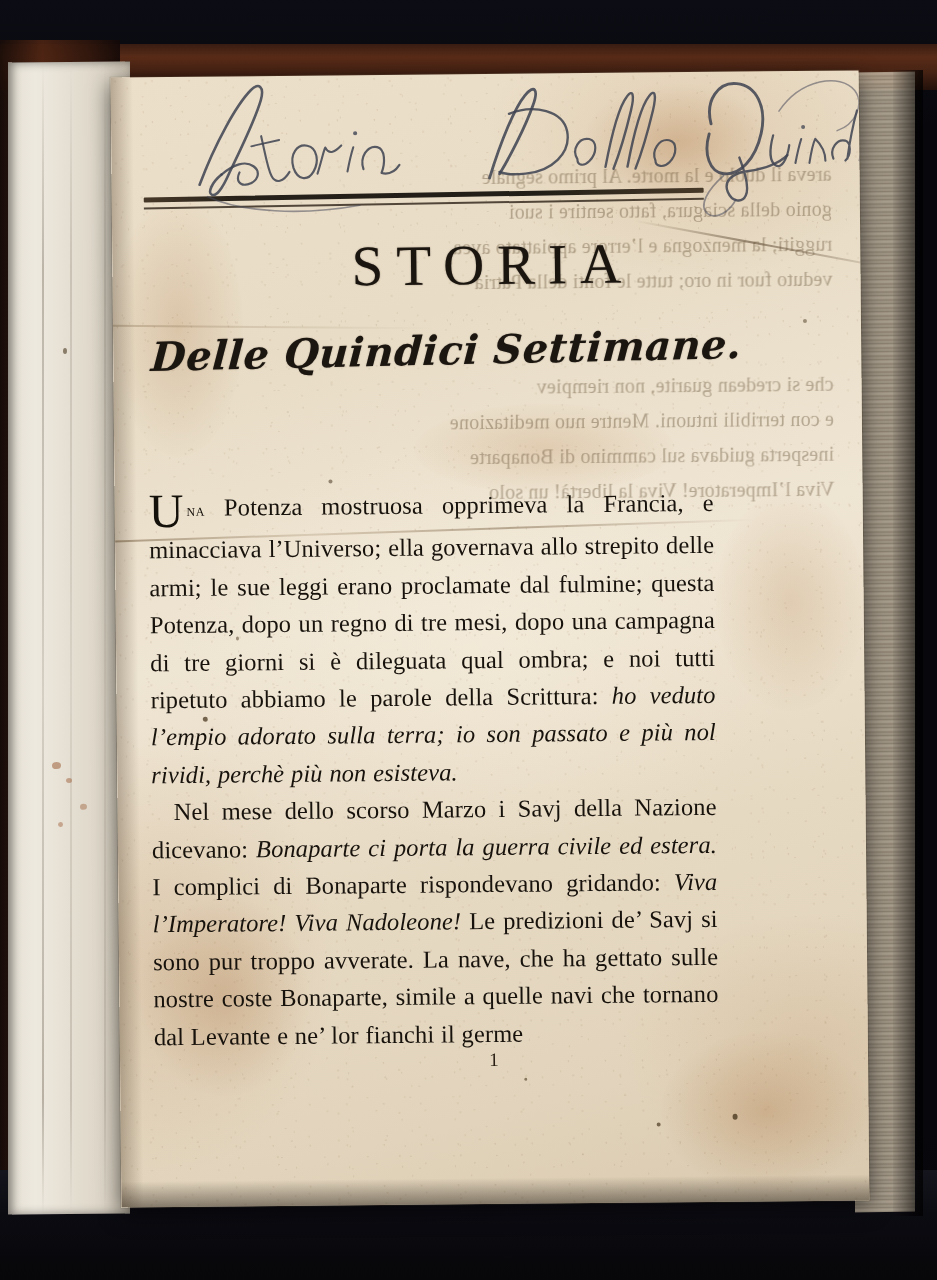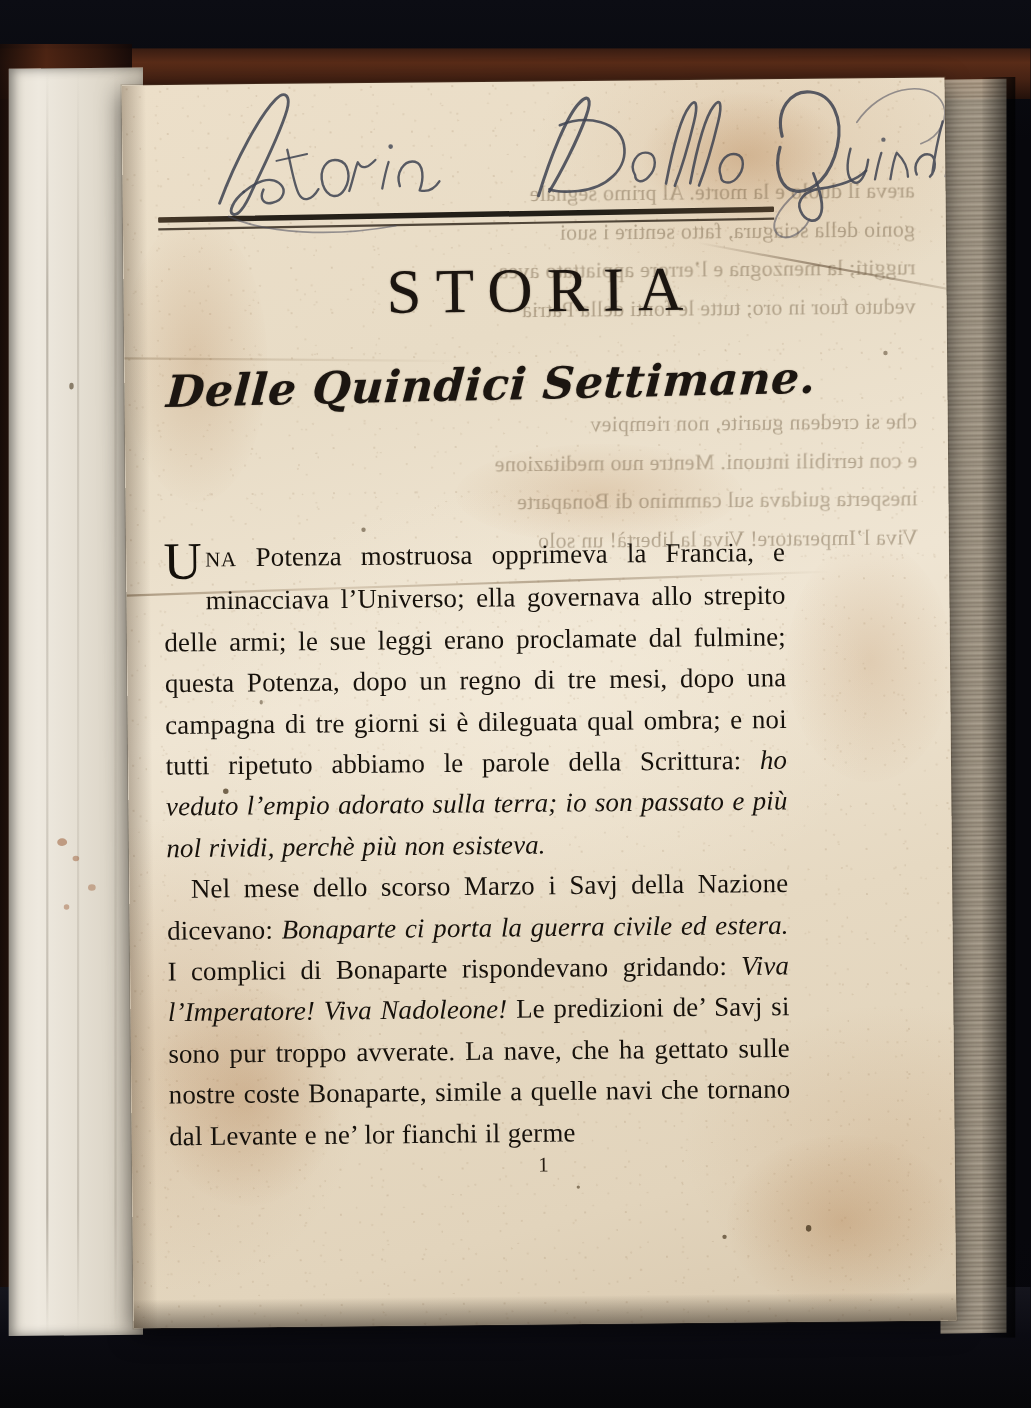--- a/index.html
+++ b/index.html
@@ -92,21 +92,21 @@
      transform:rotate(-0.7deg) skewX(-5deg);
      text-shadow:0 0 1.2px rgba(40,28,16,.45);white-space:nowrap;}
 
   #body-col{position:absolute;left:34px;top:412px;width:565px;
      font-size:24.5px;line-height:37.4px;color:#17120c;
      text-align:justify;text-align-last:left;
      letter-spacing:.1px;word-spacing:.5px;}
 
   #body-col p{margin:0;}
   #body-col .ital{font-style:italic;}
-  #body-col .smallcap{font-size:19px;letter-spacing:.6px;}
+  #body-col .smallcap{font-size:12px;letter-spacing:.6px;}
 
   .dropcap{float:left;font-size:48px;line-height:36px;
      margin:4px 3px 0 0;color:#14100a;font-family:"Liberation Serif",serif;}
 
   .folio{position:absolute;top:975px;left:0;width:100%;text-align:center;
      font-size:19px;color:#271d12;}
 
   
   #hand{position:absolute;left:0;top:0;width:748px;height:140px;pointer-events:none;}
   #hand svg{width:100%;height:100%;overflow:visible;}

